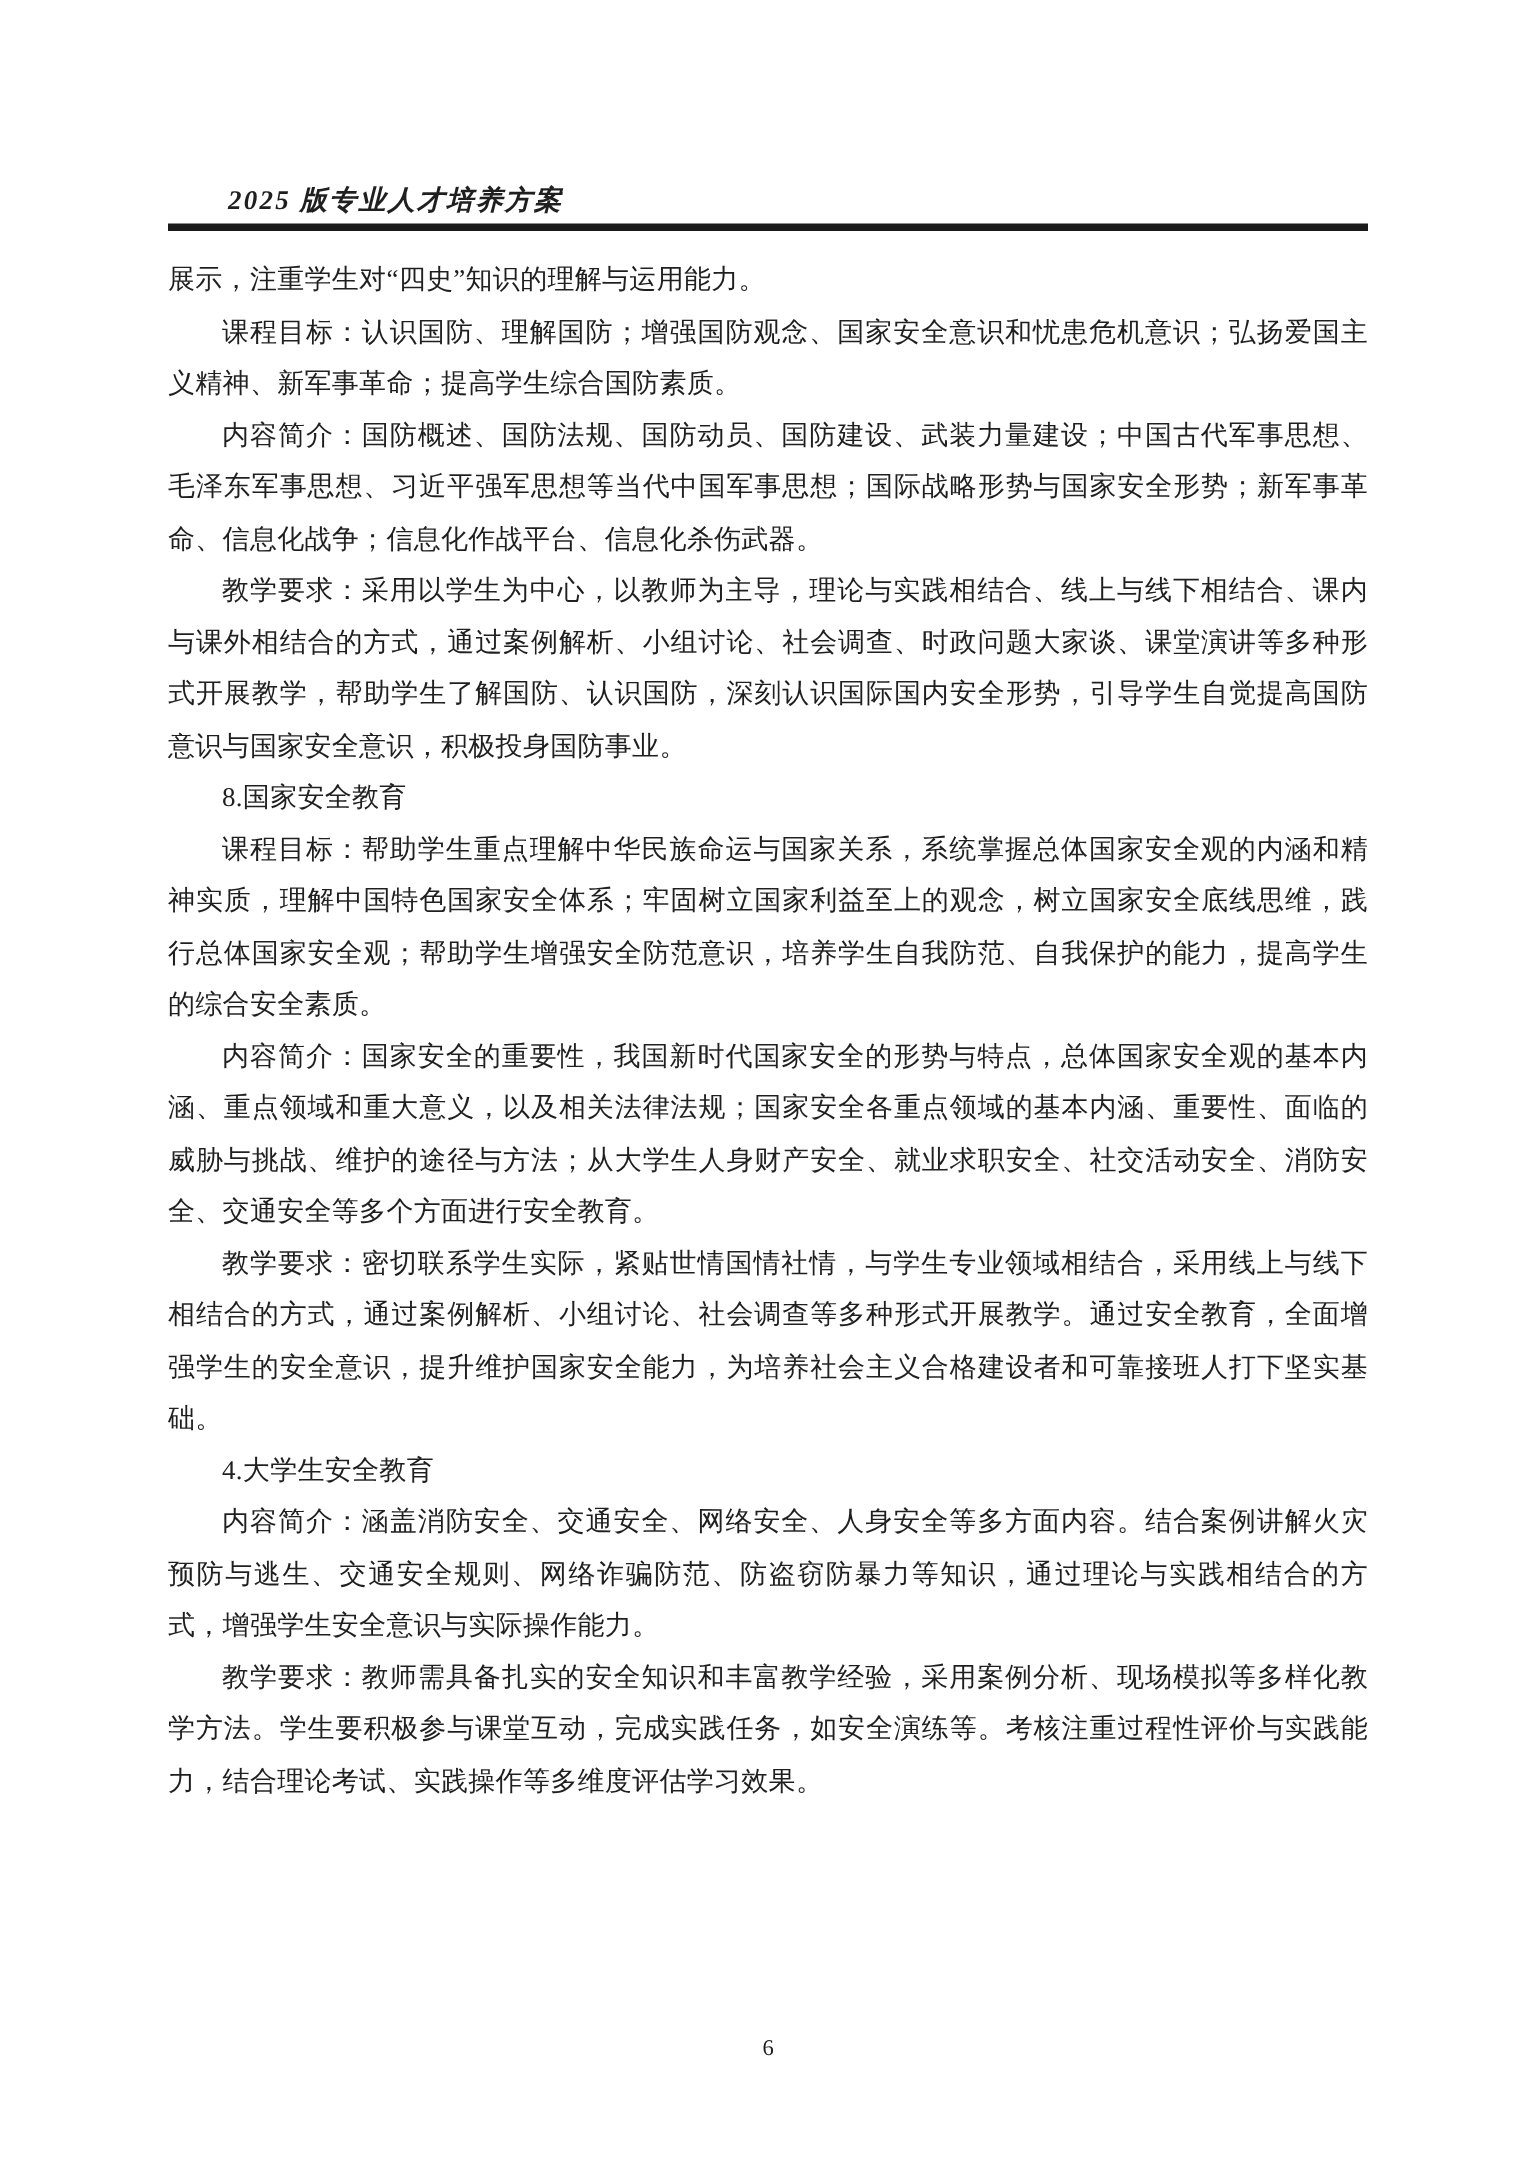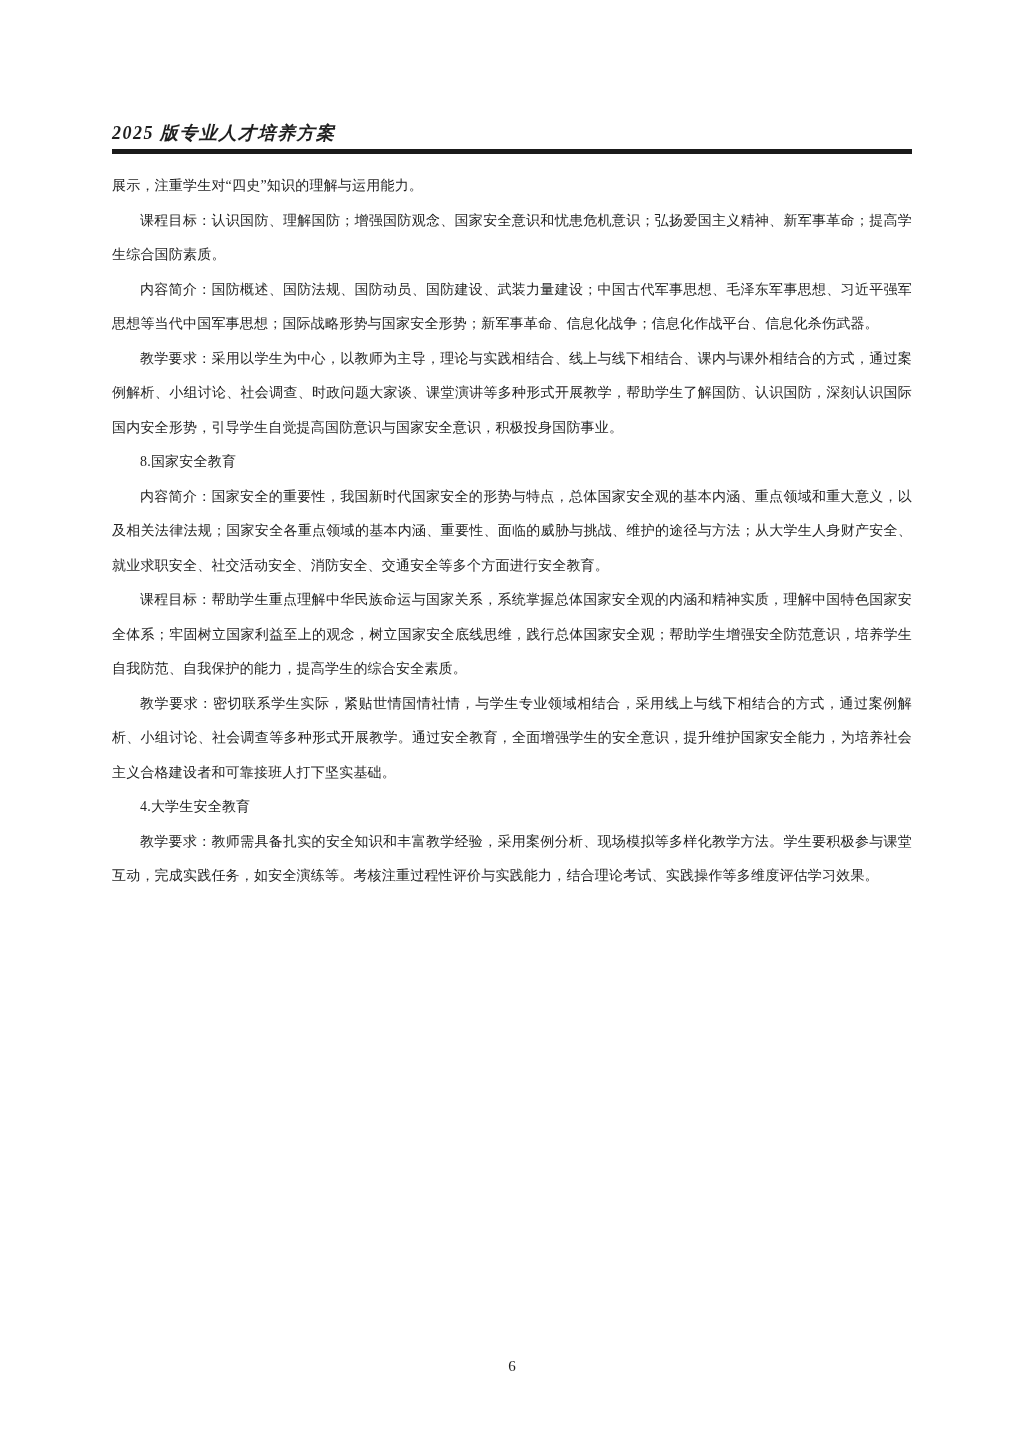--- a/index.html
+++ b/index.html
@@ -27,34 +27,35 @@
   .header-row {
     display: flex;
     justify-content: space-between;
     align-items: baseline;
     font-size: 18px;
     font-style: italic;
     font-weight: bold;
     letter-spacing: 1.5px;
     line-height: 24px;
     white-space: nowrap;
+    margin-left: 40px;
   }
   .header-rule {
     margin-top: 4px;
     height: 2.5px;
     border-top: 3px solid #1a1a1a;
     border-bottom: 2px solid #1a1a1a;
   }
   
   .content {
     position: absolute;
     left: 112px;
     top: 169px;
     width: 800px;
-    font-size: 14px;
+    font-size: 18px;
     line-height: 34.5px;
     text-align: justify;
     letter-spacing: 0.2px;
   }
   .content p {
     margin: 0;
     padding: 0;
     text-indent: 2em;
   }
   .content p.continuation {
@@ -86,24 +87,25 @@
     </div>
     <div class="header-rule"></div>
   </div>
 
   <div class="content">
     <p class="continuation"><span class="para-label"></span><span>展示，注重学生对“四史”知识的理解与运用能力。</span></p>
     <p><span class="para-label">课程目标：</span><span>认识国防、理解国防；增强国防观念、国家安全意识和忧患危机意识；弘扬爱国主义精神、新军事革命；提高学生综合国防素质。</span></p>
     <p><span class="para-label">内容简介：</span><span>国防概述、国防法规、国防动员、国防建设、武装力量建设；中国古代军事思想、毛泽东军事思想、习近平强军思想等当代中国军事思想；国际战略形势与国家安全形势；新军事革命、信息化战争；信息化作战平台、信息化杀伤武器。</span></p>
     <p><span class="para-label">教学要求：</span><span>采用以学生为中心，以教师为主导，理论与实践相结合、线上与线下相结合、课内与课外相结合的方式，通过案例解析、小组讨论、社会调查、时政问题大家谈、课堂演讲等多种形式开展教学，帮助学生了解国防、认识国防，深刻认识国际国内安全形势，引导学生自觉提高国防意识与国家安全意识，积极投身国防事业。</span></p>
     <p><span class="para-label"></span><span>8.国家安全教育</span></p>
+    <p><span class="para-label">课程目标：</span><span>帮助学生重点理解中华民族命运与国家关系，系统掌握总体国家安全观的内涵和精神实质，理解中国特色国家安全体系；牢固树立国家利益至上的观念，树立国家安全底线思维，践行总体国家安全观；帮助学生增强安全防范意识，培养学生自我防范、自我保护的能力，提高学生的综合安全素质。</span></p>
     <p><span class="para-label">内容简介：</span><span>国家安全的重要性，我国新时代国家安全的形势与特点，总体国家安全观的基本内涵、重点领域和重大意义，以及相关法律法规；国家安全各重点领域的基本内涵、重要性、面临的威胁与挑战、维护的途径与方法；从大学生人身财产安全、就业求职安全、社交活动安全、消防安全、交通安全等多个方面进行安全教育。</span></p>
-    <p><span class="para-label">课程目标：</span><span>帮助学生重点理解中华民族命运与国家关系，系统掌握总体国家安全观的内涵和精神实质，理解中国特色国家安全体系；牢固树立国家利益至上的观念，树立国家安全底线思维，践行总体国家安全观；帮助学生增强安全防范意识，培养学生自我防范、自我保护的能力，提高学生的综合安全素质。</span></p>
     <p><span class="para-label">教学要求：</span><span>密切联系学生实际，紧贴世情国情社情，与学生专业领域相结合，采用线上与线下相结合的方式，通过案例解析、小组讨论、社会调查等多种形式开展教学。通过安全教育，全面增强学生的安全意识，提升维护国家安全能力，为培养社会主义合格建设者和可靠接班人打下坚实基础。</span></p>
     <p><span class="para-label"></span><span>4.大学生安全教育</span></p>
+    <p><span class="para-label">内容简介：</span><span>涵盖消防安全、交通安全、网络安全、人身安全等多方面内容。结合案例讲解火灾预防与逃生、交通安全规则、网络诈骗防范、防盗窃防暴力等知识，通过理论与实践相结合的方式，增强学生安全意识与实际操作能力。</span></p>
     <p><span class="para-label">教学要求：</span><span>教师需具备扎实的安全知识和丰富教学经验，采用案例分析、现场模拟等多样化教学方法。学生要积极参与课堂互动，完成实践任务，如安全演练等。考核注重过程性评价与实践能力，结合理论考试、实践操作等多维度评估学习效果。</span></p>
   </div>
 
   <div class="footer">
     <span>6</span>
   </div>
 
 </div>
 
 </body></html>

